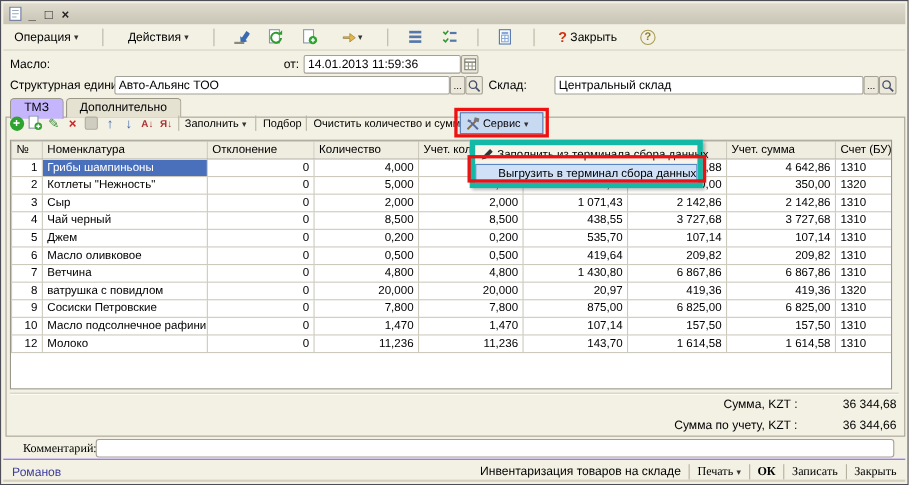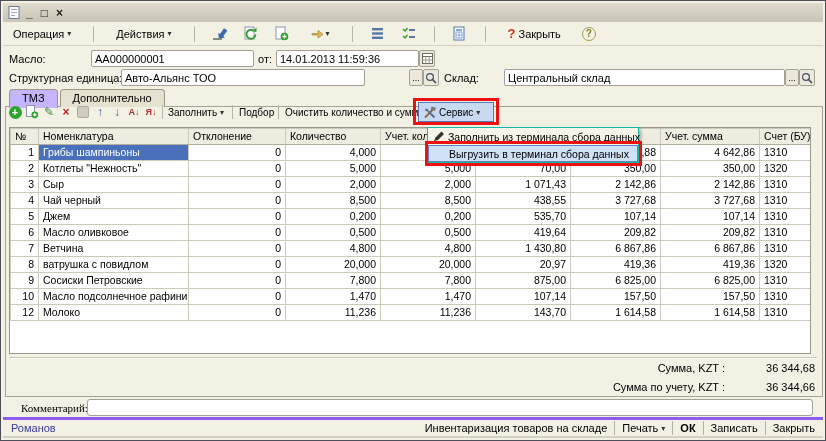--- a/index.html
+++ b/index.html
@@ -72,29 +72,29 @@
   td.sel { background:#4a70bc; color:#fff; }
 
   
   .totalrow { position:absolute; right:10px; height:16px; display:flex; align-items:center; gap:10px; }
   .tval { width:80px; text-align:right; }
   .groove { position:absolute; left:8px; right:8px; height:2px;
             border-top:1px solid #cbc7b7; border-bottom:1px solid #fcfbf4; }
 
   
   .statusbar { position:absolute; left:2px; right:2px; top:416px; height:19px;
-               border-top:3px solid #8b5cf6; display:flex; align-items:center; padding:0 8px; }
+               border-top:1px solid #8b5cf6; display:flex; align-items:flex-end; padding:0 8px; }
   .sb-right { margin-left:auto; display:flex; align-items:center; }
   .sb-sep { width:1px; height:14px; background:#b5b19f; margin:0 7px; }
   .sb-user { color:#3d3da0; }
-  .sb-btn { white-space:nowrap; display:flex; align-items:center; gap:3px; }
+  .sb-btn { white-space:nowrap; display:flex; align-items:center; gap:3px;font-family:Liberation Serif, serif; }
 
   
   .menu { position:absolute; left:426px; top:126px; width:212px; z-index:30;
-          background:#f7f4e9; border:1px solid #14b8a6; box-shadow:2px 2px 3px rgba(0,0,0,.3); }
+          background:#f7f4e9; border:5px solid #14b8a6; box-shadow:2px 2px 3px rgba(0,0,0,.3); }
   .menu-item { height:17px; display:flex; align-items:center; font-size:10.5px; white-space:nowrap; }
   .menu-item .gutter { width:20px; display:flex; align-items:center; justify-content:center; flex:none; }
   .menu-item.hl { background:#cfe0f7; border:1px solid #5a86c6; height:17px; }
 
   
   .redbox { position:absolute; border:3px solid #ee1111; z-index:40; pointer-events:none; }
   .redbox-servis { left:412px; top:97px; width:86px; height:27px; }
   .redbox-menu { left:424px; top:140px; width:217px; height:25px; }
 
   .bottom-strip { position:absolute; left:2px; right:2px; bottom:2px; height:2px; background:#d6d2c2; }
@@ -185,35 +185,34 @@
     <span class="tb-btn">
       <span style="color:#d03010; font-weight:bold; font-size:13px;">?</span>
       <span>Закрыть</span>
     </span>
     <span class="tb-ico">
       <span style="width:14px;height:14px;border-radius:50%;border:1px solid #a89a50;color:#8a7a30;display:flex;align-items:center;justify-content:center;font-weight:bold;font-size:10px;">?</span>
     </span>
   </div>
 
   <span class="lbl" style="left:8px; top:50px;">Масло:</span>
-  <input class="inp" style="left: 90px; top: 49px; width: 163px;" value="АА000000001">
   <span class="lbl" style="left:257px; top:50px;">от:</span>
   <input class="inp" style="left: 275px; top: 49px; width: 143px;" value="14.01.2013 11:59:36">
   <span class="fbtn" style="left:418px; top:49px; width:16px;">
     <svg width="11" height="11">
       <rect x="0.5" y="0.5" width="10" height="10" fill="#fff" stroke="#6a6a5a"></rect>
       <line x1="0.5" y1="3.5" x2="10.5" y2="3.5" stroke="#6a6a5a"></line>
       <line x1="3.8" y1="3.5" x2="3.8" y2="10.5" stroke="#9a9a8a"></line>
       <line x1="7.2" y1="3.5" x2="7.2" y2="10.5" stroke="#9a9a8a"></line>
       <line x1="0.5" y1="7" x2="10.5" y2="7" stroke="#9a9a8a"></line>
     </svg>
   </span>
 
   <span class="lbl" style="left:8px; top:69px;">Структурная единица:</span>
-  <input class="inp" style="left: 120px; top: 68px; width: 244px;" value="Авто-Альянс ТОО">
+  <input class="inp" style="left: 103px; top: 68px; width: 305px;" value="Авто-Альянс ТОО">
   <span class="fbtn" style="left:408px; top:68px; width:14px;">
     <span>...</span>
   </span>
   <span class="fbtn" style="left:422px; top:68px; width:16px;">
     <svg width="12" height="12">
       <circle cx="5" cy="5" r="3.4" fill="none" stroke="#44506a" stroke-width="1.2"></circle>
       <line x1="7.6" y1="7.6" x2="11" y2="11" stroke="#44506a" stroke-width="1.6"></line>
     </svg>
   </span>
 

